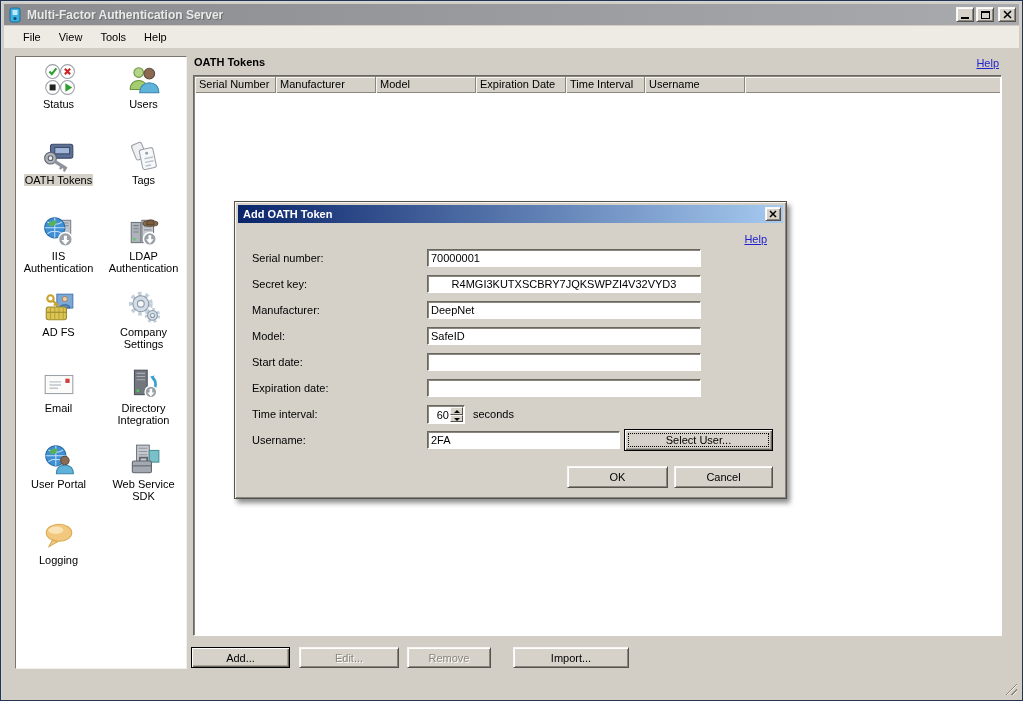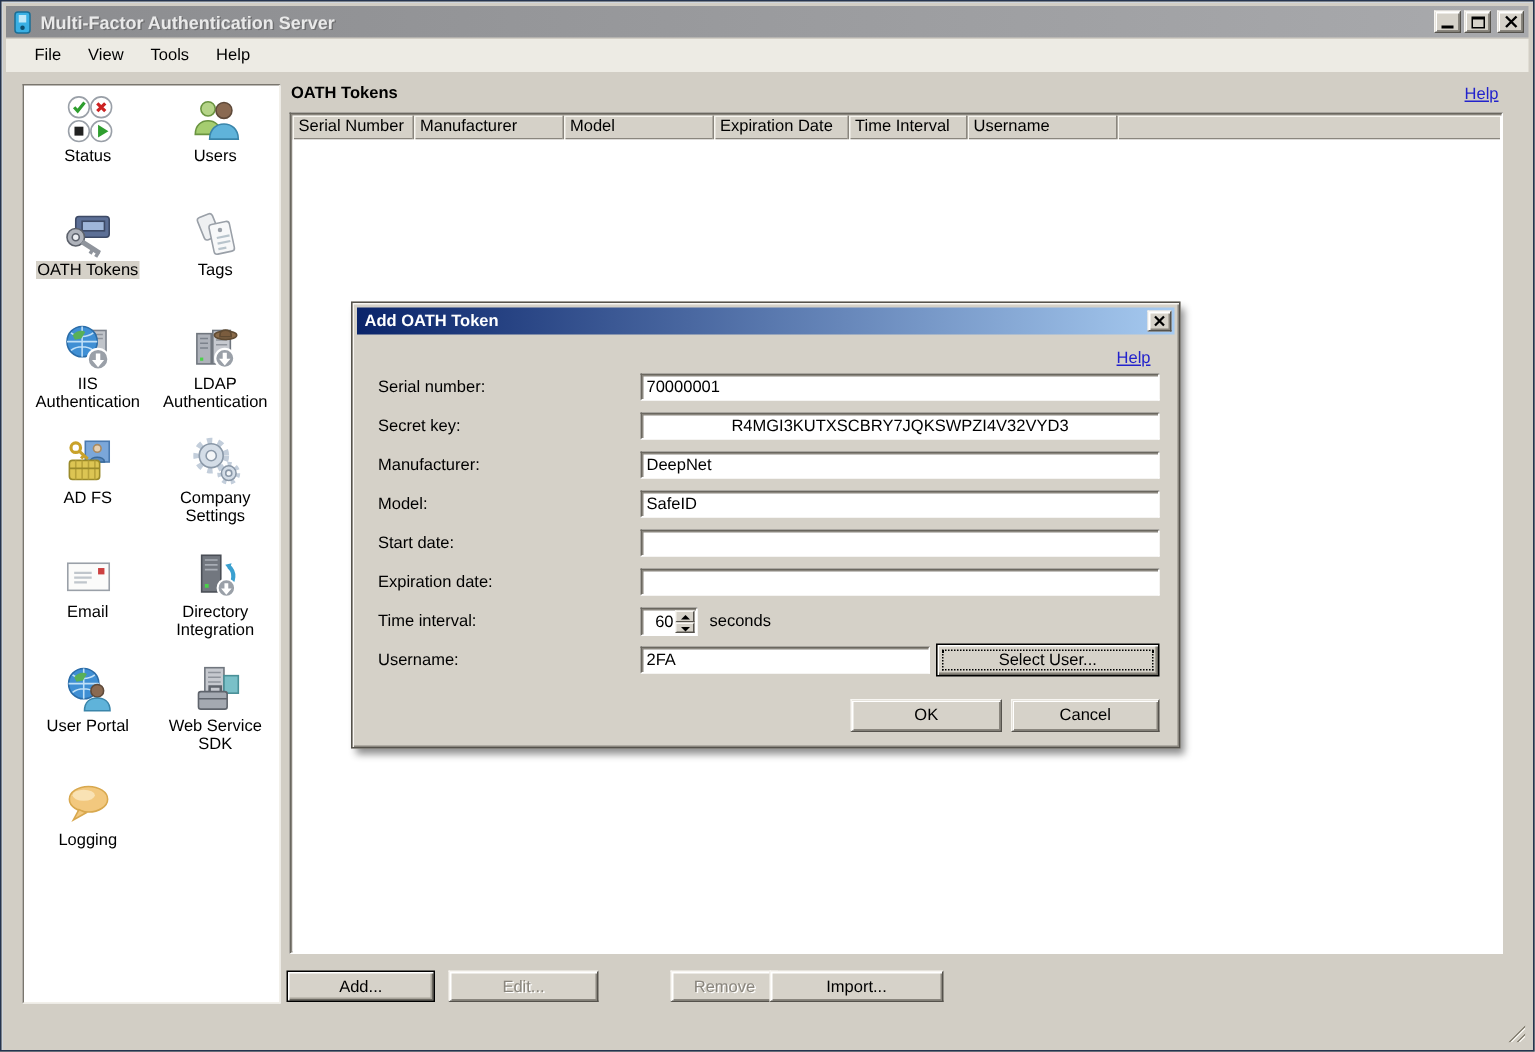--- a/index.html
+++ b/index.html
@@ -71,21 +71,21 @@
     box-shadow: inset 1px 1px 0 #f8f6f2, inset -1px -1px 0 #8a867e, 3px 4px 5px rgba(0,0,0,.45); }
   .dialog-title { position:absolute; left:3px; top:3px; right:3px; height:18px;
     background:linear-gradient(to right,#0a246a,#a6caf0);
     color:#fff; font-weight:bold; display:flex; align-items:center; padding-left:5px; }
   .dlg-close { position:absolute; right:2px; top:2px; width:16px; height:14px; background:#d6d2c9;
     border:1px solid; border-color:#f8f6f2 #55524c #55524c #f8f6f2;
     box-shadow: inset 1px 1px 0 #fff, inset -1px -1px 0 #8a867e;
     display:flex; align-items:center; justify-content:center; }
   .help-dlg { position:absolute; right:19px; top:31px; }
   .dlabel { position:absolute; left:17px; white-space:nowrap; }
-  .dlg-input { position:absolute; left:192px; width:346px; height:18px; background:#fff;
+  .dlg-input { position:absolute; left:192px; width:274px; height:18px; background:#fff;
     border:1px solid; border-color:#6a675f #fff #fff #6a675f;
     box-shadow: inset 1px 1px 0 #8a867e;
     font-family:"Liberation Sans", sans-serif; font-size:11px; padding:1px 3px; color:#000; }
   .spin-wrap { position:absolute; left:192px; width:38px; height:35px; }
   .spin-input { width:38px; height:19px; background:#fff; border:1px solid;
     border-color:#6a675f #fff #fff #6a675f; box-shadow: inset 1px 1px 0 #8a867e;
     font-family:"Liberation Sans", sans-serif; font-size:11px; text-align:right; padding:1px 15px 1px 2px; }
   .spin-btns { position:absolute; right:2px; top:2px; width:13px; height:15px; display:flex; flex-direction:column; }
   .spin-up,.spin-down { flex:1; background:#d6d2c9; border:1px solid;
     border-color:#f8f6f2 #55524c #55524c #f8f6f2; position:relative; }
@@ -335,21 +335,21 @@
       <div class="th" style="width:90px">Expiration Date</div>
       <div class="th" style="width:79px">Time Interval</div>
       <div class="th" style="width:100px">Username</div>
       <div class="th" style="flex:1; border-right:none"></div>
     </div>
     <div class="tbody"></div>
   </div>
 
   <div class="btn default" style="left:190px; top:646px; width:99px; height:21px;">Add...</div>
   <div class="btn disabled" style="left:298px; top:646px; width:100px; height:21px;">Edit...</div>
-  <div class="btn disabled" style="left:406px; top:646px; width:72px; height:21px;margin-left:40px;">Remove</div>
+  <div class="btn disabled" style="left:406px; top:646px; width:84px; height:21px;">Remove</div>
   <div class="btn" style="left:512px; top:646px; width:116px; height:21px;">Import...</div>
 
   <div class="grip"></div>
 
   <div class="dialog">
     <div class="dialog-title">
       <span>Add OATH Token</span>
       <span class="dlg-close">
         <svg width="8" height="8" viewBox="0 0 8 8">
             <path d="M1 1l6 6M7 1L1 7" stroke="#000" stroke-width="1.5"></path>

